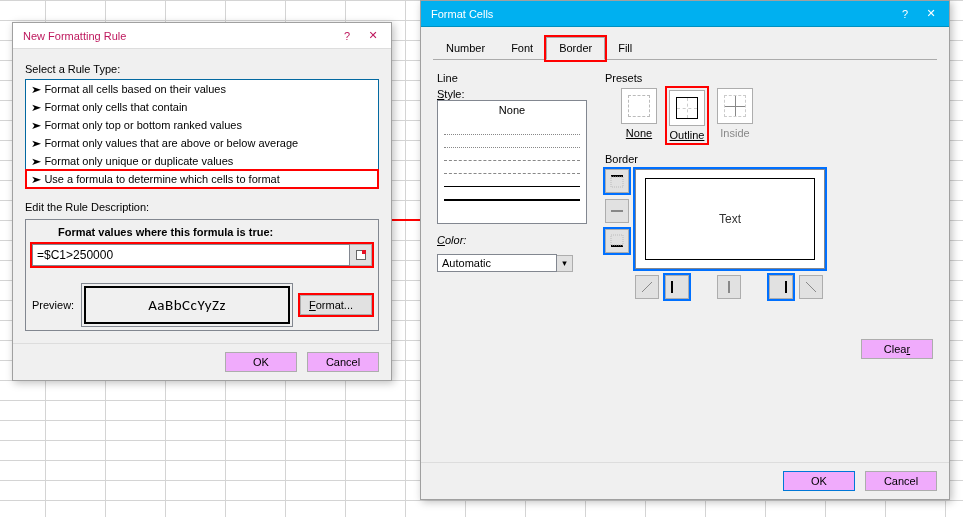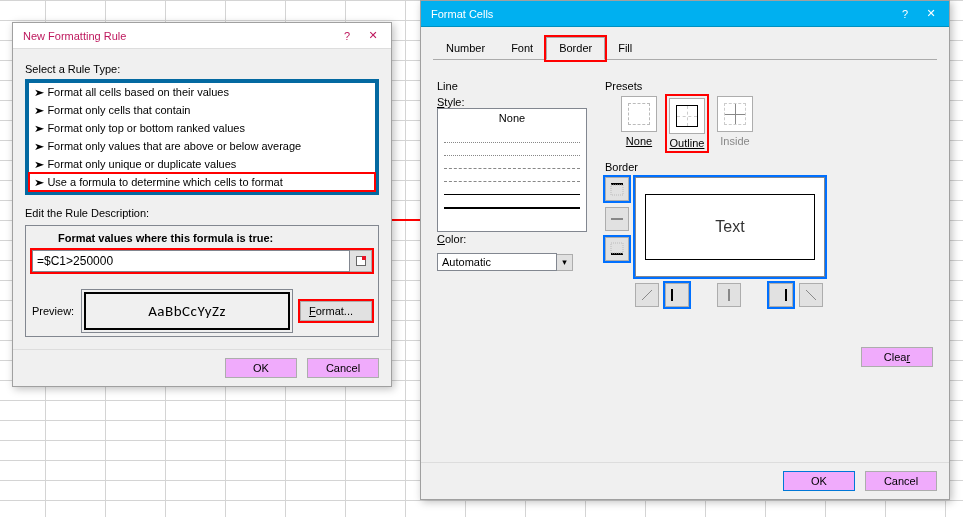--- a/index.html
+++ b/index.html
@@ -11,28 +11,28 @@
                     linear-gradient(to bottom, #d4d4d4 1px, transparent 1px);
   background-size: 60px 20px; background-position: -15px 0; }
 
 
 .dlg { position: absolute; background: #f0f0f0; border: 1px solid #a0a0a0; box-shadow: 2px 2px 8px rgba(0,0,0,.25); }
 .dlg-titlebar { display: flex; align-items: center; justify-content: space-between; padding: 6px 10px; font-size: 12px; }
 .dlg-titlebar.blue { background: #00b0f0; color: #fff; border-bottom: 1px solid #0090c0; }
 .dlg-titlebar.gray { background: #fff; color: #be185d; border-bottom: 1px solid #ddd; }
 .dlg-controls { display: flex; gap: 10px; }
 .dlg-controls span { width: 16px; text-align: center; cursor: default; display:inline-flex; align-items:center; justify-content:center; }
-.dlg-body { padding: 10px 12px 12px; gap: 8px; }
+.dlg-body { padding: 10px 12px 12px; }
 .dlg-footer { padding: 8px 12px; display: flex; justify-content: flex-end; gap: 10px; border-top: 1px solid #ddd; background:#f0f0f0;}
 
 .btn { background: #f0abfc; border: 1px solid #adadad; padding: 3px 0; min-width: 72px; text-align: center; }
 .btn.primary { border: 1px solid #0078d7; }
 
 .section-label { margin: 4px 0 4px 0; }
-.rule-list { border: 4px solid #0369a1; background: #fff; }
+.rule-list { border: 1px solid #0369a1; background: #fff; }
 .rule-item { padding: 3px 6px; white-space: nowrap; }
 .rule-item.sel { background: #fff; outline: 2px solid #ff0000; outline-offset: -1px; }
 .pointer { display:inline-block; transform: scaleX(1.3); margin-right:4px; font-size:10px;}
 
 .red-box { outline: 2px solid #ff0000; }
 .blue-box { outline: 2px solid #0070ff; }
 
 .formula-wrap { border: 1px solid #828790; padding: 6px; background: #f0f0f0; margin-top:6px;}
 .formula-label { font-weight: bold; margin-bottom: 6px; padding-left: 26px; }
 .formula-input-row { display:flex; }
@@ -74,21 +74,21 @@
 .pi-inner.inside::before { content:""; position:absolute; left:50%; top:0; bottom:0; border-left:1px solid #888;}
 .pi-inner.inside::after { content:""; position:absolute; top:50%; left:0; right:0; border-top:1px solid #888;}
 .preset-label { font-size:11px; }
 .preset-label.u { text-decoration: underline; }
 
 .border-area { display:flex; gap:6px; margin-top:4px;}
 .border-left-col { display:flex; flex-direction:column; gap:6px; }
 .bbtn { width:24px; height:24px; border:1px solid #adadad; background:#e1e1e1; display:flex; align-items:center; justify-content:center; font-size:11px;}
 .bbtn svg{display:block;}
 .big-preview { width:190px; height:100px; border:1px solid #828790; background:#fff; display:flex; align-items:center; justify-content:center; color:#666;}
-.big-preview-inner { width:170px; height:66px; border:1.5px solid #000; display:flex; align-items:center; justify-content:center; font-size:16px; color:#333;}
+.big-preview-inner { width:170px; height:82px; border:1.5px solid #000; display:flex; align-items:center; justify-content:center; font-size:12px; color:#333;}
 .border-bottom-row { display:flex; gap:6px; margin-top:6px; margin-left:0;}
 .clear-row { display:flex; justify-content:flex-end; margin-top:40px;}
 
 .arrow { position:absolute; left:375px; top:210px; width:80px; height:20px; }
 .arrow-line { stroke:#ff0000; stroke-width:2; fill:#ff0000;}
 
 .underline { text-decoration: underline; }
 </style>
 </head>
 <body>
@@ -165,21 +165,21 @@
         <div><span class="underline">S</span>tyle:</div>
         <div class="style-box">
           <div class="style-none">None</div>
           <div class="style-line"></div>
           <div class="style-line"></div>
           <div class="style-line dash"></div>
           <div class="style-line dash"></div>
           <div class="style-line solid"></div>
           <div class="style-line thick"></div>
         </div>
-        <div class="group-title" style="margin-top:1px;"><span class="underline">C</span>olor:</div>
+        <div class="group-title" style="margin-top:10px;font-style:italic;"><span class="underline">C</span>olor:</div>
         <div class="color-row">
           <div class="color-select">
             <span>Automatic</span>
           </div>
           <div class="drop">▾</div>
         </div>
       </div>
 
       <div style="flex:1;">
         <div class="group-title">Presets</div>

